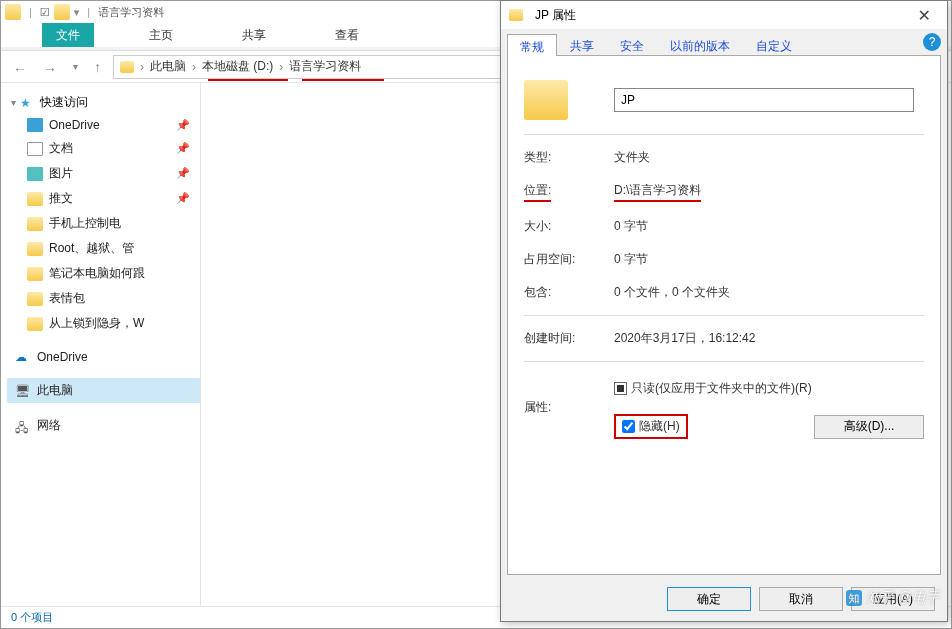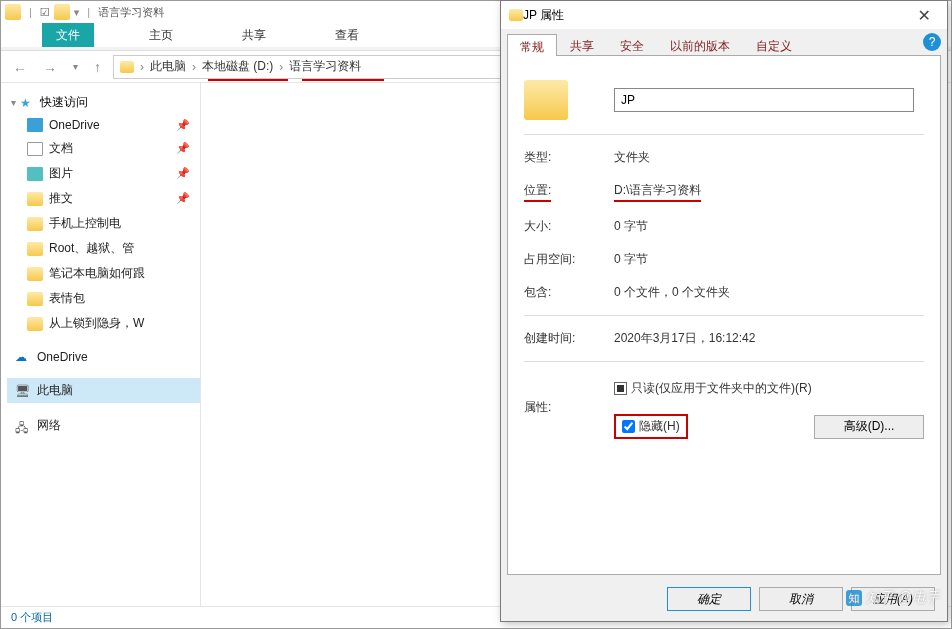--- a/index.html
+++ b/index.html
@@ -38,42 +38,42 @@
 .ico-doc { background: #fff; border: 1px solid #999; border-radius: 1px; }
 .ico-cloud { color: #0a74c9; }
 .ico-pc { color: #555; }
 .ico-net { color: #555; }
 .content { flex: 1; background: #fff; }
 .status { height: 22px; border-top: 1px solid #e5e5e5; padding: 3px 10px; font-size: 11px; color: #0066a4; }
 
 
 .dialog { position: absolute; left: 500px; top: 0; width: 448px; height: 622px; background: #f0f0f0; border: 1px solid #7a7a7a; box-shadow: 2px 2px 8px rgba(0,0,0,.25); }
 .dlg-title { height: 28px; display: flex; align-items: center; padding: 0 8px; background: #fff; }
-.dlg-title .t { font-size: 12px; margin-left: 0; }
+.dlg-title .t { font-size: 12px; margin-left: 12px; }
 .dlg-close { margin-left: auto; font-size: 16px; color: #444; padding: 2px 8px; }
 .dlg-help { position: absolute; right: 6px; top: 32px; width: 18px; height: 18px; border-radius: 50%; background: #1e90d8; color: #fff; font-size: 12px; text-align: center; line-height: 18px; }
 .dlg-tabs { display: flex; height: 26px; background: #f0f0f0; padding-left: 6px; padding-top: 4px; font-size: 12px; gap: 0; }
-.dlg-tabs .dt { padding: 4px 12px; color: #7f1d1d; border: 1px solid transparent; border-bottom: none; }
+.dlg-tabs .dt { padding: 4px 12px; color: #1d4ed8; border: 1px solid transparent; border-bottom: none; }
 .dlg-tabs .dt.active { background: #fff; border-color: #aaa; position: relative; top: 1px; }
 .dlg-body { background: #fff; margin: 0 6px; border: 1px solid #aaa; padding: 16px 16px 12px 16px; height: 520px; }
 .dlg-row { display: flex; align-items: center; padding: 8px 0; font-size: 12px; color: #333; }
 .dlg-row .k { width: 90px; }
 .dlg-row .v { flex: 1; }
 .dlg-sep { border-top: 1px solid #ddd; margin: 6px 0; }
 .name-input { border: 1px solid #888; height: 24px; padding: 10px 6px; font-size: 12px; width: 300px; }
 .big-folder { width: 44px; height: 40px; background: linear-gradient(#fde9a8,#f6c94b); border-radius: 3px; }
 .loc-underline { border-bottom: 2px solid #c00; display: inline-block; padding-bottom: 1px; }
 .attrs .cb { display: flex; align-items: center; gap: 4px; padding: 4px 0; }
 .attrs input[type=checkbox] { width: 13px; height: 13px; }
 .cb.readonly input { appearance: none; width: 13px; height: 13px; border: 1px solid #666; background: #fff; position: relative; }
 .cb.readonly input::after { content: ""; position: absolute; left: 2px; top: 2px; width: 7px; height: 7px; background: #333; }
 .hidden-box { border: 2px solid #c00; padding: 2px 6px; display: inline-flex; align-items: center; gap: 4px; }
 .adv-btn { width: 110px; height: 24px; border: 1px solid #aaa; background: #eee; font-size: 12px; }
 .dlg-footer { position: absolute; bottom: 10px; right: 12px; display: flex; gap: 8px; }
-.dlg-footer button { width: 84px; height: 24px; border: 1px solid #aaa; background: #eee; font-size: 12px; font-style: italic; }
+.dlg-footer button { width: 84px; height: 24px; border: 1px solid #aaa; background: #eee; font-size: 12px; }
 .dlg-footer button.primary { border-color: #1e90d8; }
 
 .watermark { position: absolute; right: 12px; bottom: 22px; font-size: 14px; color: #fff; opacity: .85; text-shadow: 0 0 2px #888; font-style: italic; }
 .wm-ico { display:inline-block; width:16px; height:16px; background:#1e90d8; color:#fff; border-radius:3px; font-size:11px; text-align:center; line-height:16px; font-style: normal; margin-right:4px;}
 </style>
 </head>
 <body>
 
 <div class="explorer">
   <div class="titlebar">

